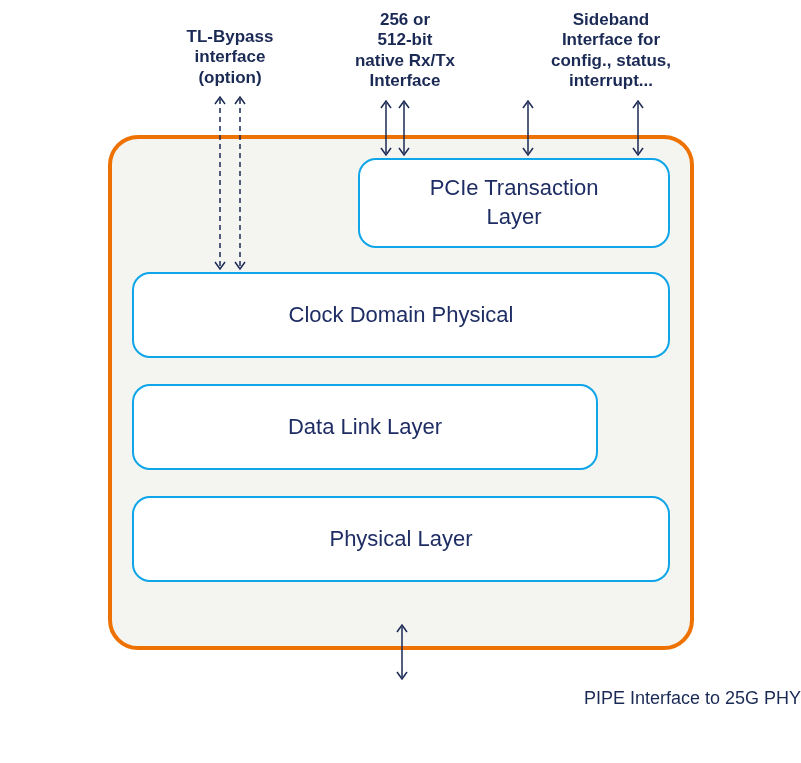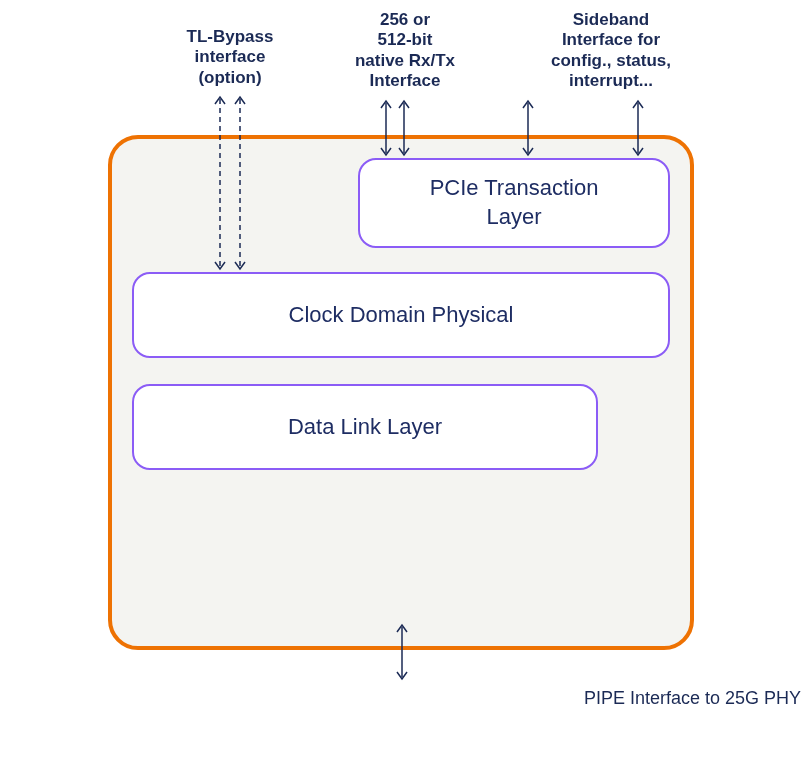--- a/index.html
+++ b/index.html
@@ -33,21 +33,21 @@
     top: 135px;
     width: 586px;
     height: 515px;
     border: 4px solid #ee7203;
     border-radius: 30px;
     background: #f4f4f1;
     box-sizing: border-box;
   }
   .layer-box {
     position: absolute;
-    border: 2px solid #8b5cf6;
+    border: 2px solid #0ea5e9;
     border-radius: 18px;
     background: #ffffff;
     box-sizing: border-box;
     display: flex;
     align-items: center;
     justify-content: center;
     color: #1e2d63;
     font-size: 22px;
     line-height: 1.3;
     text-align: center;
@@ -86,20 +86,21 @@
 
   <div class="big-box"></div>
 
   <div class="layer-box" style="left:358px; top:158px; width:312px; height:90px;">PCIe Transaction
 Layer</div>
 
   <div class="layer-box" style="left:132px; top:272px; width:538px; height:86px;">Clock Domain Physical</div>
 
   <div class="layer-box" style="left:132px; top:384px; width:466px; height:86px;">Data Link Layer</div>
 
+  <div class="layer-box" style="left:132px; top:496px; width:538px; height:86px;">Physical Layer</div>
 
   <div class="arrow" style="left:380px; top:98px;">
     <svg width="12" height="60">
       <line x1="6" y1="5" x2="6" y2="55" stroke="#1b2a55" stroke-width="1.5"></line>
       <polyline points="1,10 6,3 11,10" fill="none" stroke="#1b2a55" stroke-width="1.5"></polyline>
       <polyline points="1,50 6,57 11,50" fill="none" stroke="#1b2a55" stroke-width="1.5"></polyline>
     </svg>
   </div>
   <div class="arrow" style="left:398px; top:98px;">
     <svg width="12" height="60">

